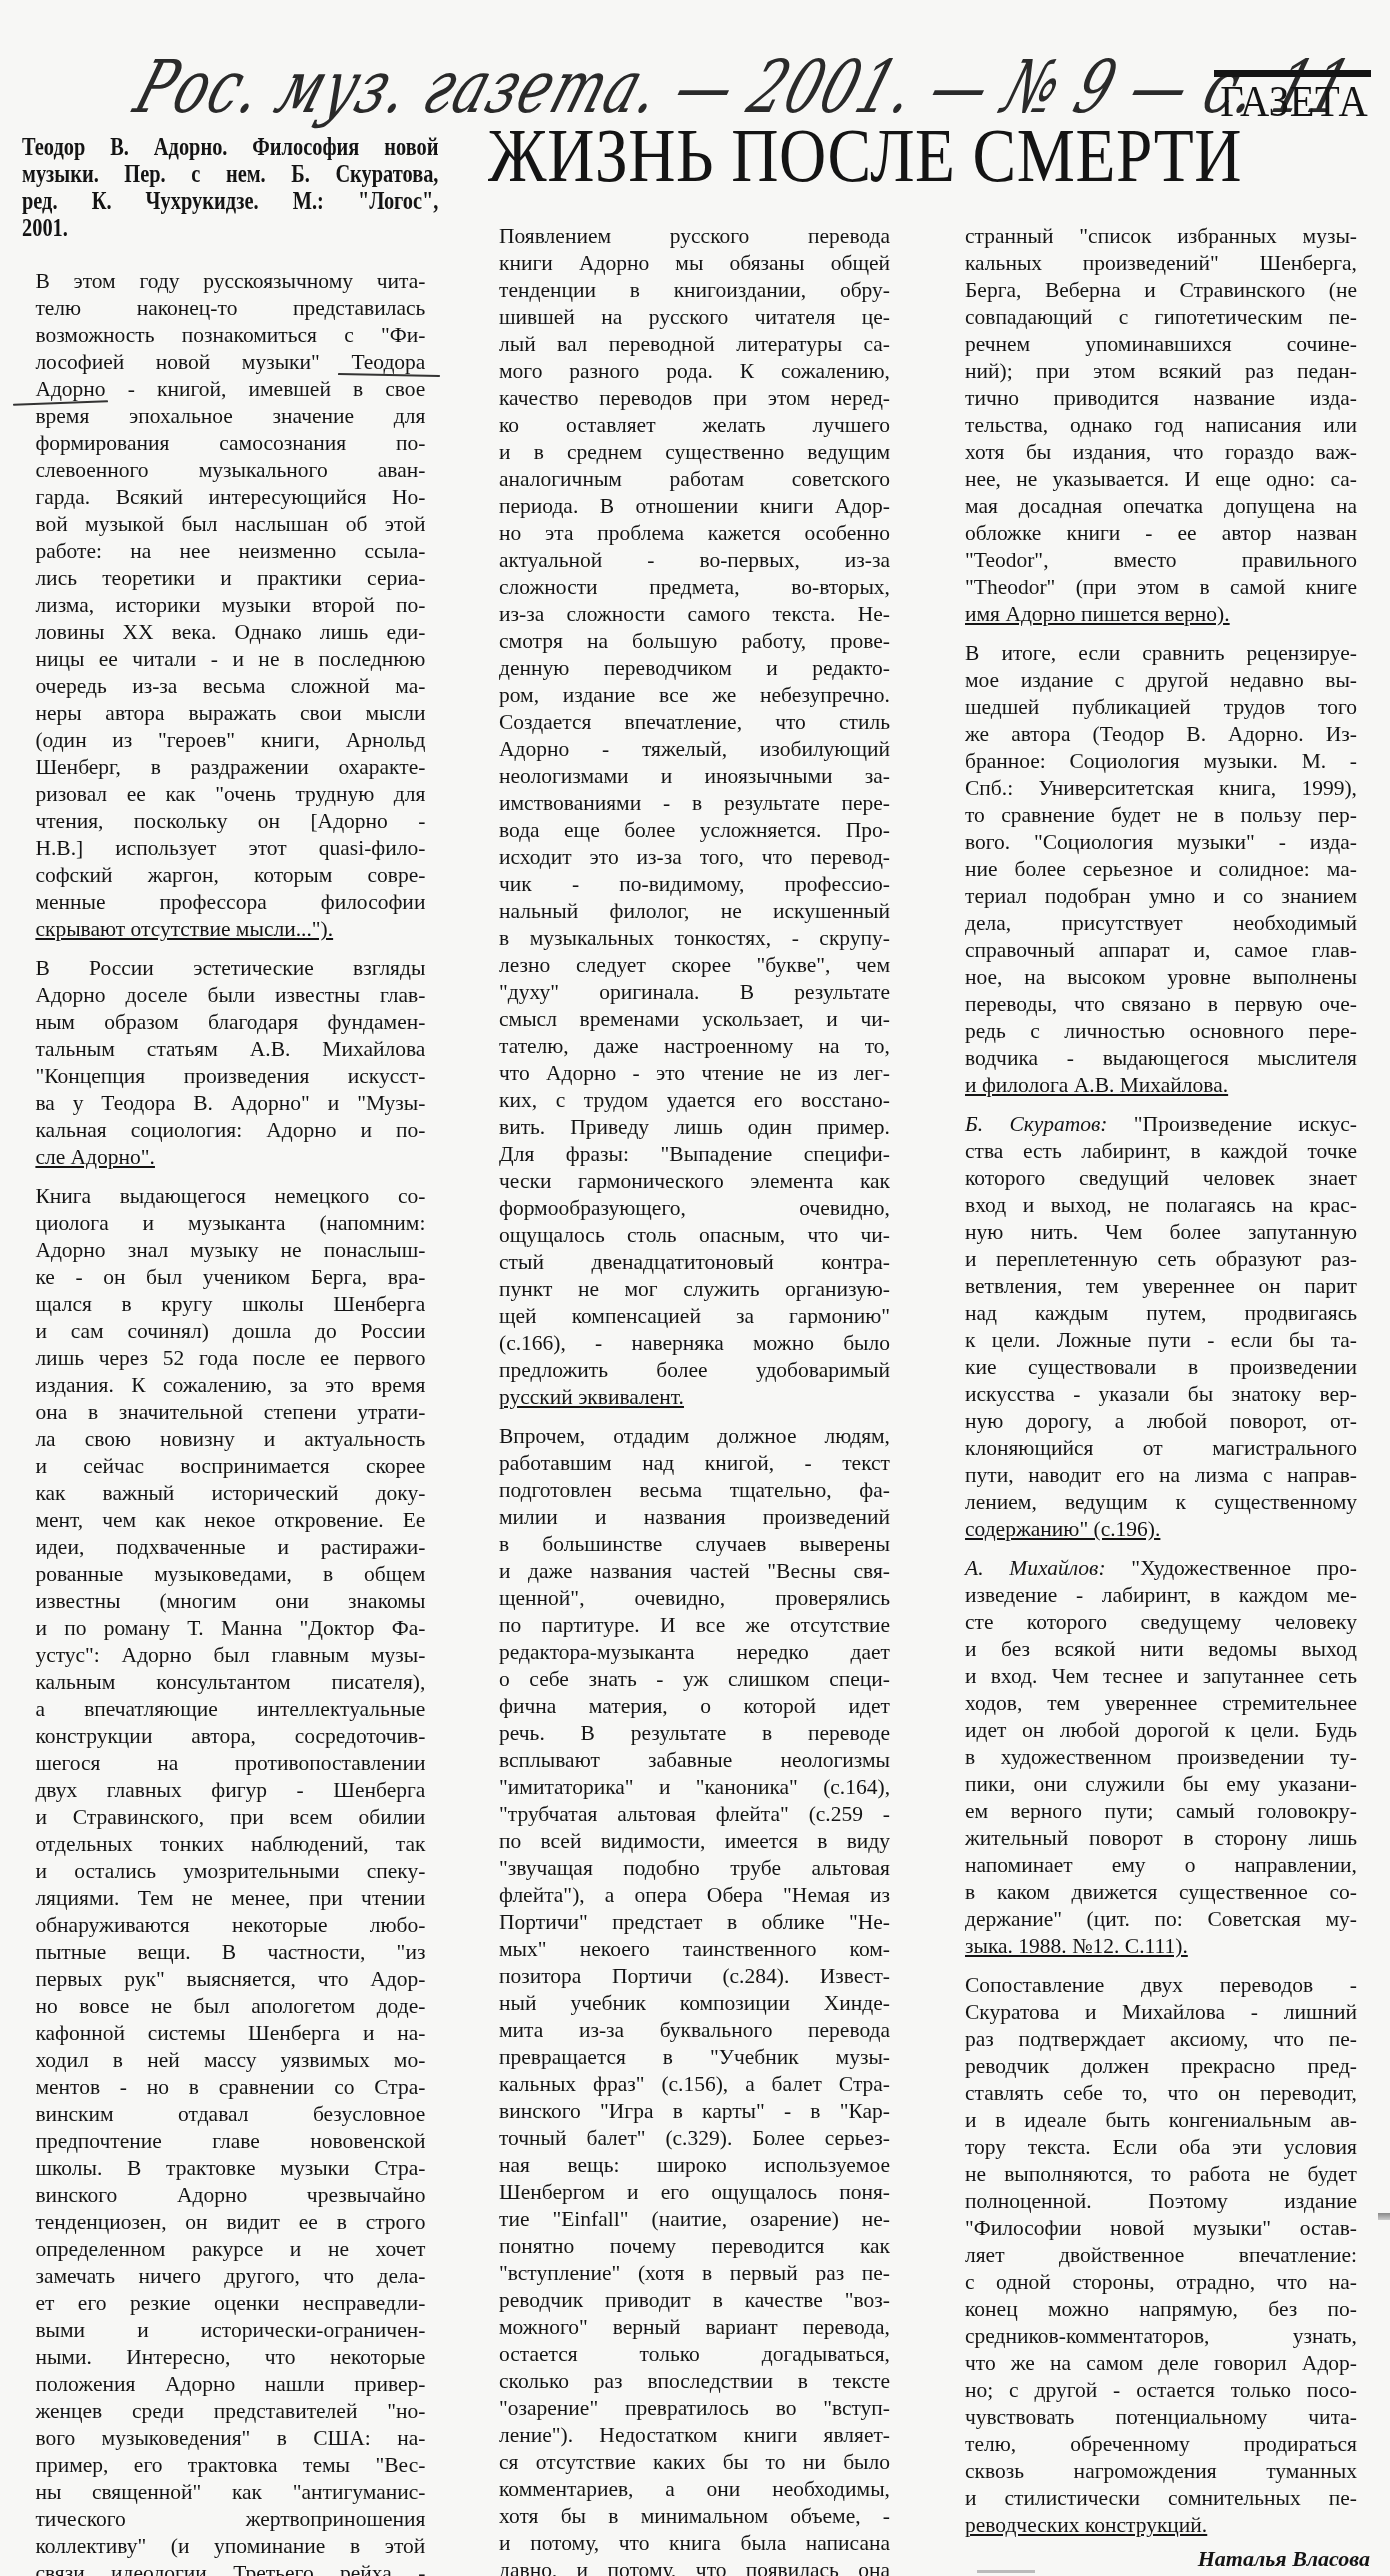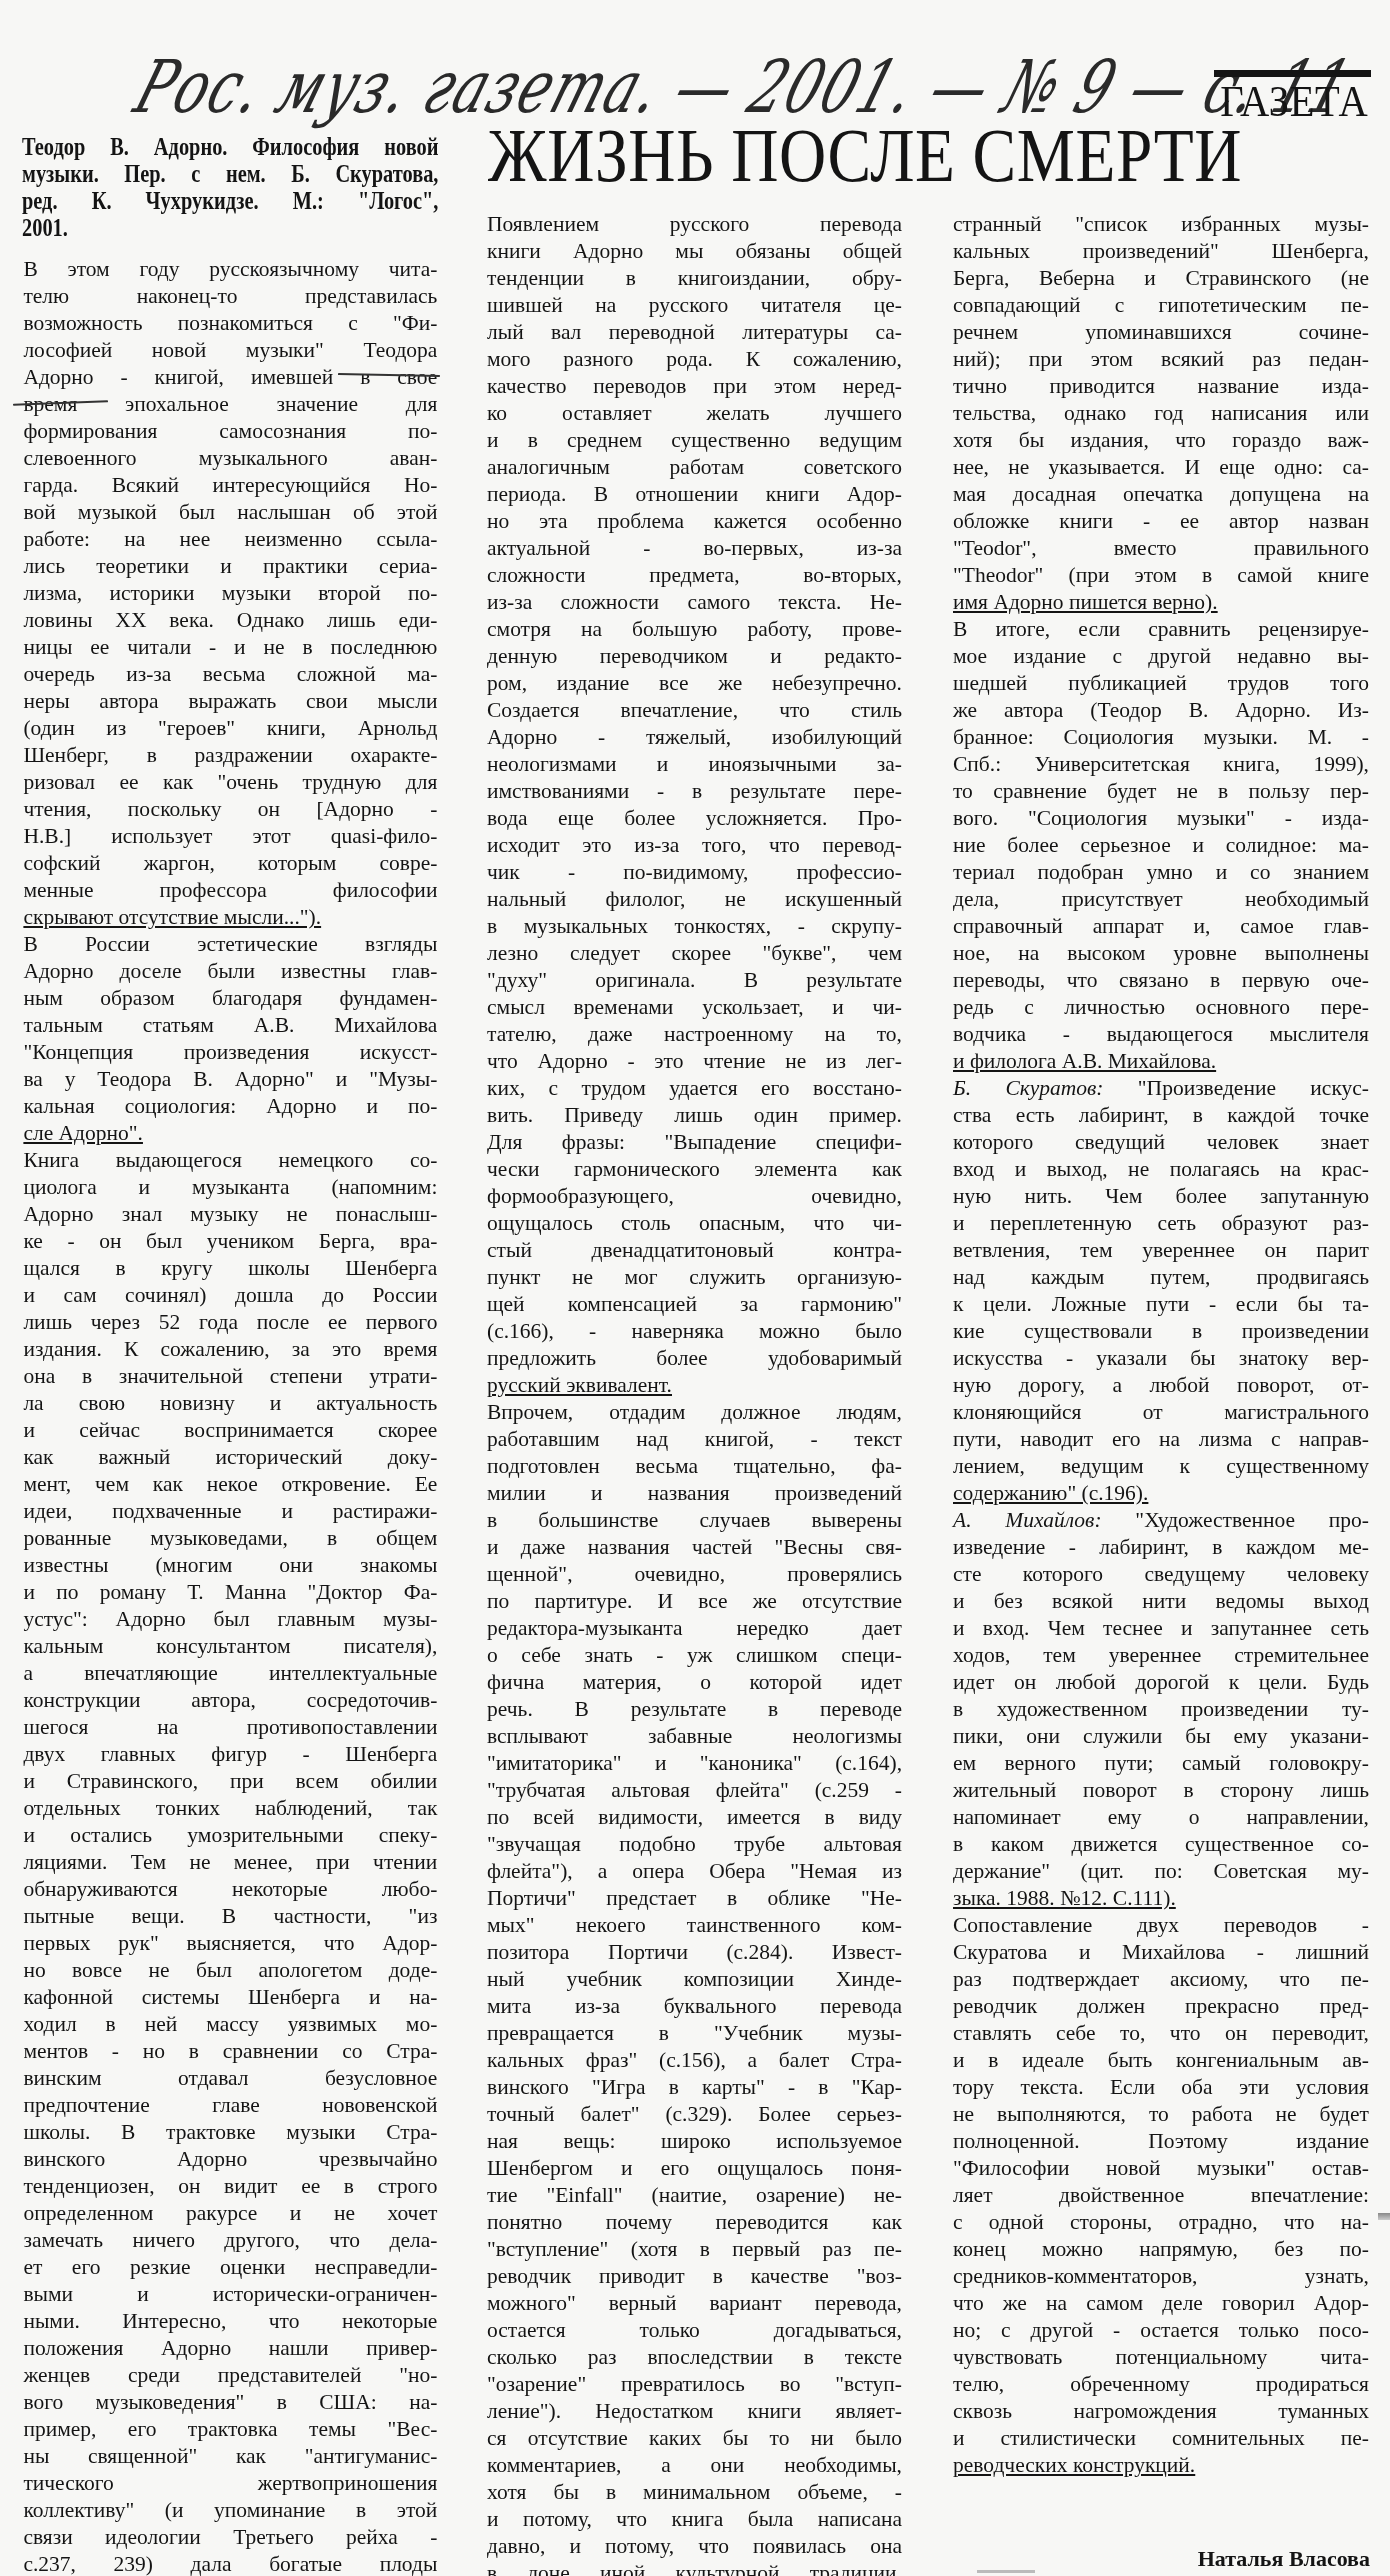--- a/index.html
+++ b/index.html
@@ -51,36 +51,36 @@
   .biblio .ln.last { text-align-last: left; }
   .col {
     position: absolute;
     font-family: "Liberation Serif", serif;
     font-size: 21.5px;
     line-height: 27px;
   }
   .col-left  { left: 23.4px;   top: 256px; width: 414px; }
   .col-mid   { left: 487px;  top: 211px; width: 415px; }
   .col-right { left: 953px; top: 211px; width: 416px; }
-  .para { margin: 0; padding: 0; }
+  .para { margin: 12px; padding: 0; }
   .ln {
     display: block;
     text-align: justify;
     text-align-last: justify;
     white-space: nowrap;
     overflow: visible;
     height: 27px;
   }
   .ln.end { text-align-last: left; text-decoration: underline; }
   .em-author { font-style: italic; }
   .signature {
     position: absolute; left: 1139px; top: 2546px; width: 231px;
     text-align: right;
     font-family: "Liberation Serif", serif;
-    font-weight: bold;
+    font-style: italic; font-weight: bold;
     font-size: 22px;
   }
   .underline-mark {
     position: absolute; height: 1.5px; background: #333; border-radius: 0.7px;
   }
   .scan-mark {
     position: absolute; left: 1378px; top: 2213px; width: 12.4px; height: 7.3px;
     background: linear-gradient(to bottom, #888, #ccc);
   }
   .scan-mark-bottom {

